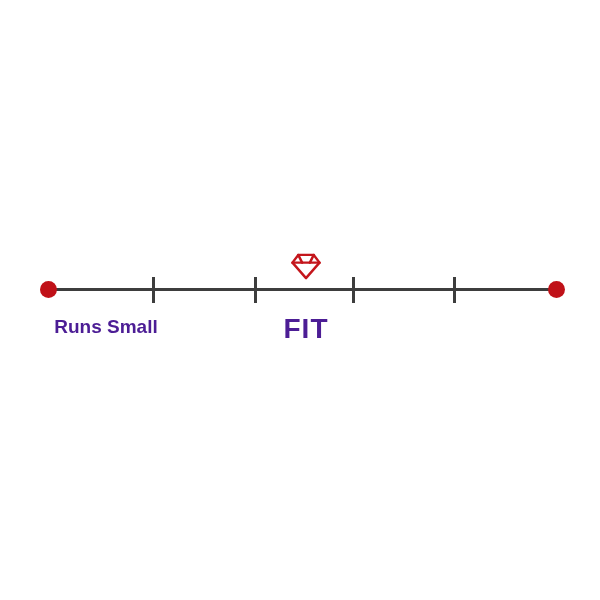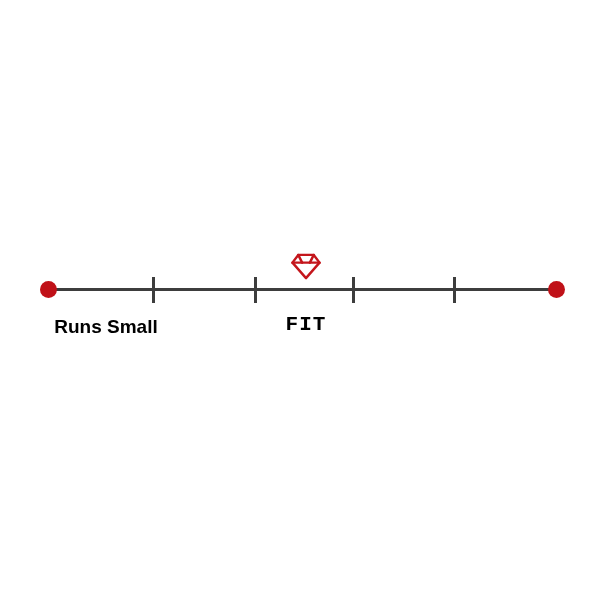--- a/index.html
+++ b/index.html
@@ -48,26 +48,26 @@
     position: absolute;
     left: 289px;
     top: 252px;
     width: 34px;
     height: 29px;
   }
   .gem-marker svg { display: block; }
   .scale-label {
     position: absolute;
     transform: translateX(-50%);
-    color: #000000;
+    color: #4c1d95;
     font-weight: bold;
     white-space: nowrap;
   }
   .scale-label.left-label  { left: 106px; top: 316px; font-size: 19px; }
-  .scale-label.center-label{ left: 306px; top: 313px; font-size: 21px; letter-spacing: 1px; font-family: Liberation Mono, monospace; }
+  .scale-label.center-label{ left: 306px; top: 313px; font-size: 28px; letter-spacing: 1px; }
   .scale-label.right-label { left: 505px; top: 316px; font-size: 19px; }
 </style>
 </head>
 <body>
 
 <div class="canvas">
 
   <div class="scale-line"></div>
 
   <div class="endpoint-dot left"></div>

